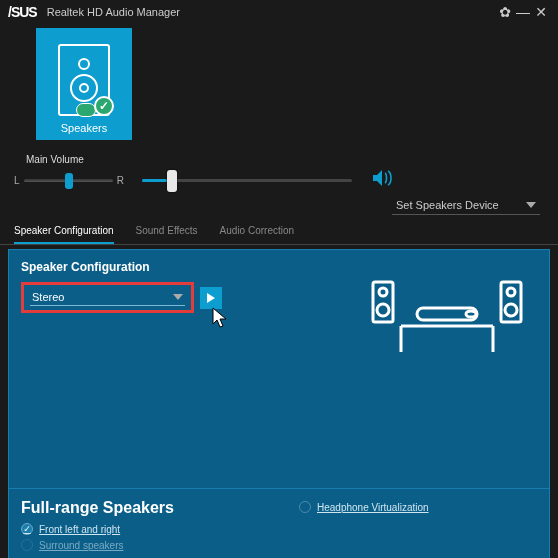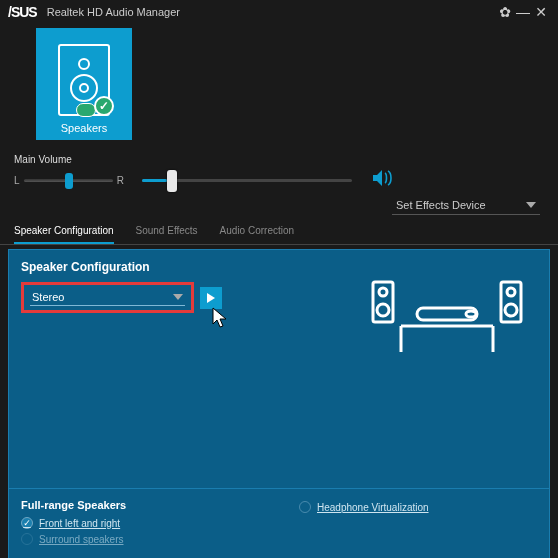--- a/index.html
+++ b/index.html
@@ -36,21 +36,21 @@
   position: relative;
   margin-bottom: 6px;
 }
 .spk-sm { width: 12px; height: 12px; border: 2px solid #fff; border-radius: 50%; }
 .spk-lg { width: 28px; height: 28px; border: 2px solid #fff; border-radius: 50%; display:flex;align-items:center;justify-content:center;}
 .spk-lg::after { content:""; width:6px; height:6px; border:2px solid #fff; border-radius:50%;}
 .badge-chat { position:absolute; bottom:-3px; right:12px; width:20px; height:14px; background:#2aa86f; border-radius:7px; border:1px solid #fff; }
 .badge-check { position:absolute; bottom:-2px; right:-6px; width:20px; height:20px; background:#2aa86f; border-radius:50%; border:2px solid #fff; display:flex; align-items:center; justify-content:center; color:#fff; font-size:12px; font-weight:bold;}
 .device-label { color:#fff; font-size:11px; }
 .volume-section { padding: 14px 14px 0 14px; }
-.vol-label { font-size:10px; color:#ddd; margin-bottom:4px; }
+.vol-label { font-size:10px; color:#ddd; margin-bottom:4px;margin-left:12px; }
 .vol-row { display:flex; align-items:center; gap:10px; }
 .balance { display:flex; align-items:center; gap:4px; width:110px; }
 .balance-track { flex:1; height:3px; background:linear-gradient(to bottom,#333,#555); position:relative; border-radius:2px;}
 .balance-thumb { position:absolute; left:46%; top:-6px; width:8px; height:16px; background:#0d9dcf; border-radius:3px; }
 .bal-letter { font-size:10px; color:#aaa; }
 .main-slider { flex:0 0 210px; height:3px; background:#444; position:relative; border-radius:2px; margin-left:8px;}
 .main-fill { position:absolute; left:0; top:0; height:100%; width:12%; background:#0d9dcf; border-radius:2px;}
 .main-thumb { position:absolute; left:12%; top:-9px; width:10px; height:22px; background:#e8e8e8; border-radius:3px; box-shadow:0 0 2px #000;}
 .vol-icon { color:#0d9dcf; font-size:18px; margin-left:10px; }
 .default-row { display:flex; justify-content:flex-end; padding:4px 18px 0 0; }
@@ -74,21 +74,21 @@
 }
 .play-btn { width:22px; height:22px; background:#0d9dcf; display:flex; align-items:center; justify-content:center; color:#fff; font-size:11px; margin-left:6px;}
 .cursor { position:absolute; left:188px; top:22px; pointer-events:none; }
 .stage { position:absolute; right:22px; top:26px; width:160px; height:80px; }
 .stage svg { width:100%; height:100%; }
 .lower-panel {
   margin: 0 8px; background:#0b5e88; border:1px solid #1a7daf; border-top:none;
   padding:10px 12px 14px 12px; display:flex; gap:40px;
 }
 .col { flex:1; }
-.section-title { font-size:11px; font-weight:600; color:#fff; margin-bottom:6px;}
+.section-title { font-size:16px; font-weight:600; color:#fff; margin-bottom:6px;}
 .chk-row { display:flex; align-items:center; gap:6px; font-size:10px; color:#cfe5f0; margin-top:4px;text-decoration:underline;}
 .chk { width:12px; height:12px; border-radius:50%; border:1px solid #6fa7c4; display:inline-flex; align-items:center; justify-content:center; font-size:9px;}
 .chk.on { background:#1b7fae; color:#fff;}
 .chk.dim { opacity:.5;}
 .tri-down { width:0; height:0; border-left:5px solid transparent; border-right:5px solid transparent; border-top:6px solid #aaa;}
 </style>
 </head>
 <body>
 
 <div class="titlebar">
@@ -129,21 +129,21 @@
       <svg width="22" height="18" viewBox="0 0 22 18">
           <path d="M1 6h4l5-5v16l-5-5H1z" fill="#0d9dcf"></path>
           <path d="M13 4c2 1 2 9 0 10M16 2c4 2 4 12 0 14" stroke="#0d9dcf" stroke-width="1.6" fill="none"></path>
         </svg>
     </span>
   </div>
 </div>
 
 <div class="default-row">
   <div class="default-device">
-    <span>Set Effects Device</span>
+    <span>Set Speakers Device</span>
     <span class="tri-down"></span>
   </div>
 </div>
 
 <div class="tabs">
   <div class="tab active">Speaker Configuration</div>
   <div class="tab">Sound Effects</div>
   <div class="tab">Audio Correction</div>
 </div>
 

